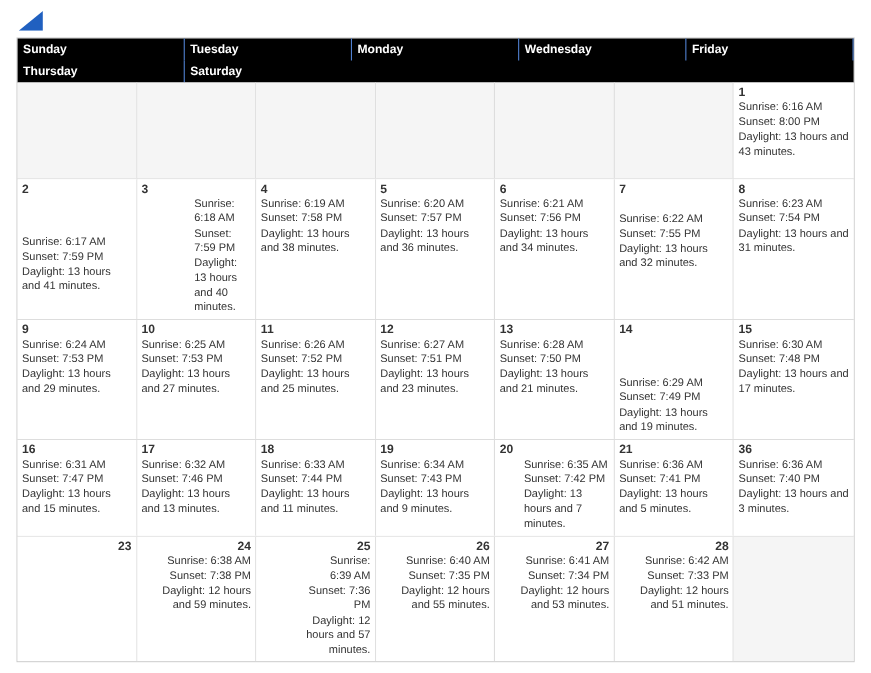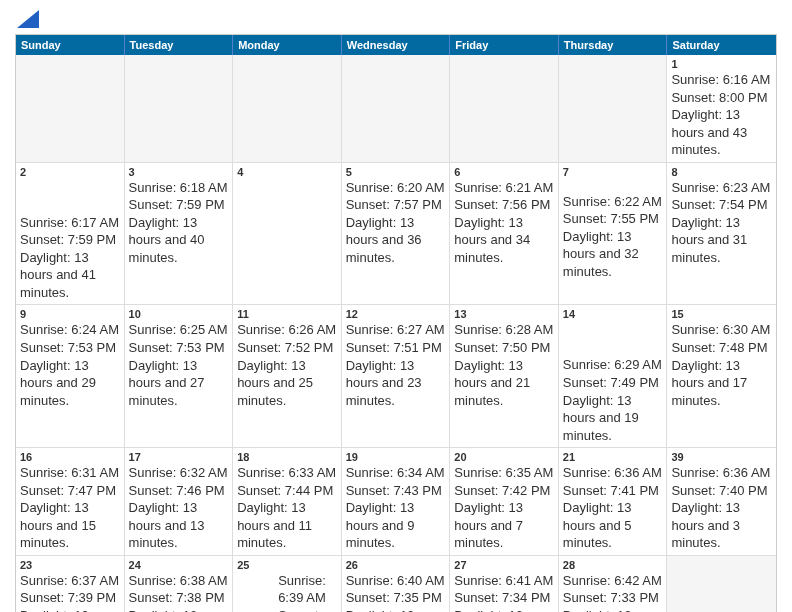--- a/index.html
+++ b/index.html
@@ -47,63 +47,63 @@
       color: #333;
     }
     .calendar {
       flex: 1;
       display: flex;
       flex-direction: column;
       border: 1px solid #ccc;
     }
     .cal-header-row {
       display: grid;
-      grid-template-columns: repeat(7, 1fr);
-      background: #0369a1;
+      grid-template-columns: repeat(5, 1fr);
+      background: #000000;
     }
     .cal-header-cell {
       color: white;
       font-size: 11px;
       font-weight: bold;
       padding: 4px 5px;
       border-right: 1px solid #5080d0;
     }
     .cal-header-cell:last-child { border-right: none; }
     .cal-body {
       flex: 1;
       display: flex;
       flex-direction: column;
     }
     .cal-row {
       display: grid;
       grid-template-columns: repeat(7, 1fr);
       flex: 1;
       border-bottom: 1px solid #ddd;
     }
-    .cal-row:last-child { border-bottom: none; }
+    .cal-row:last-child { border-bottom: none; text-align: right; }
     .cal-cell {
       border-right: 1px solid #ddd;
       padding: 3px 4px;
       font-size: 9px;
       color: #333;
       vertical-align: top;
       background: #fff;
       position: relative;
     }
     .cal-cell:last-child { border-right: none; }
     .cal-cell.empty { background: #f5f5f5; }
     .day-num {
       font-size: 11px;
       font-weight: bold;
       color: #333;
       display: block;
       margin-bottom: 1px;
     }
     .cell-info {
-      font-size: 13px;
+      font-size: 10px;
       color: #333;
       line-height: 1.35;
     }
   </style>
 </head>
 <body>
 
 <div class="page">
   <div class="header">
     <div class="logo">
@@ -151,26 +151,29 @@
         </div>
         <div class="cal-row">
           <div class="cal-cell">
             <span class="day-num">2</span>
             <div class="cell-info" style="white-space: pre-line; margin-top: 36px;">Sunrise: 6:17 AM
 Sunset: 7:59 PM
 Daylight: 13 hours and 41 minutes.</div>
           </div>
           <div class="cal-cell">
             <span class="day-num">3</span>
-            <div class="cell-info" style="white-space: pre-line;">Sunrise: 6:18 AM
+            <div class="cell-info" style="white-space: pre-line; margin-left: 48px;">Sunrise: 6:18 AM
 Sunset: 7:59 PM
 Daylight: 13 hours and 40 minutes.</div>
           </div>
           <div class="cal-cell">
             <span class="day-num">4</span>
+            <div class="cell-info" style="white-space: pre-line;">Sunrise: 6:19 AM
+Sunset: 7:58 PM
+Daylight: 13 hours and 38 minutes.</div>
           </div>
           <div class="cal-cell">
             <span class="day-num">5</span>
             <div class="cell-info" style="white-space: pre-line;">Sunrise: 6:20 AM
 Sunset: 7:57 PM
 Daylight: 13 hours and 36 minutes.</div>
           </div>
           <div class="cal-cell">
             <span class="day-num">6</span>
             <div class="cell-info" style="white-space: pre-line;">Sunrise: 6:21 AM
@@ -254,43 +257,40 @@
 Daylight: 13 hours and 11 minutes.</div>
           </div>
           <div class="cal-cell">
             <span class="day-num">19</span>
             <div class="cell-info" style="white-space: pre-line;">Sunrise: 6:34 AM
 Sunset: 7:43 PM
 Daylight: 13 hours and 9 minutes.</div>
           </div>
           <div class="cal-cell">
             <span class="day-num">20</span>
-            <div class="cell-info" style="white-space: pre-line;">Sunrise: 6:35 AM
+            <div class="cell-info" style="white-space: pre-line; margin-left: 22px;">Sunrise: 6:35 AM
 Sunset: 7:42 PM
 Daylight: 13 hours and 7 minutes.</div>
           </div>
           <div class="cal-cell">
             <span class="day-num">21</span>
             <div class="cell-info" style="white-space: pre-line;">Sunrise: 6:36 AM
 Sunset: 7:41 PM
 Daylight: 13 hours and 5 minutes.</div>
           </div>
           <div class="cal-cell">
-            <span class="day-num">39</span>
+            <span class="day-num">36</span>
             <div class="cell-info" style="white-space: pre-line;">Sunrise: 6:36 AM
 Sunset: 7:40 PM
 Daylight: 13 hours and 3 minutes.</div>
           </div>
         </div>
         <div class="cal-row">
           <div class="cal-cell">
             <span class="day-num">23</span>
-            <div class="cell-info" style="white-space: pre-line;">Sunrise: 6:37 AM
-Sunset: 7:39 PM
-Daylight: 13 hours and 1 minute.</div>
           </div>
           <div class="cal-cell">
             <span class="day-num">24</span>
             <div class="cell-info" style="white-space: pre-line;">Sunrise: 6:38 AM
 Sunset: 7:38 PM
 Daylight: 12 hours and 59 minutes.</div>
           </div>
           <div class="cal-cell">
             <span class="day-num">25</span>
             <div class="cell-info" style="white-space: pre-line; margin-left: 41px;">Sunrise: 6:39 AM

